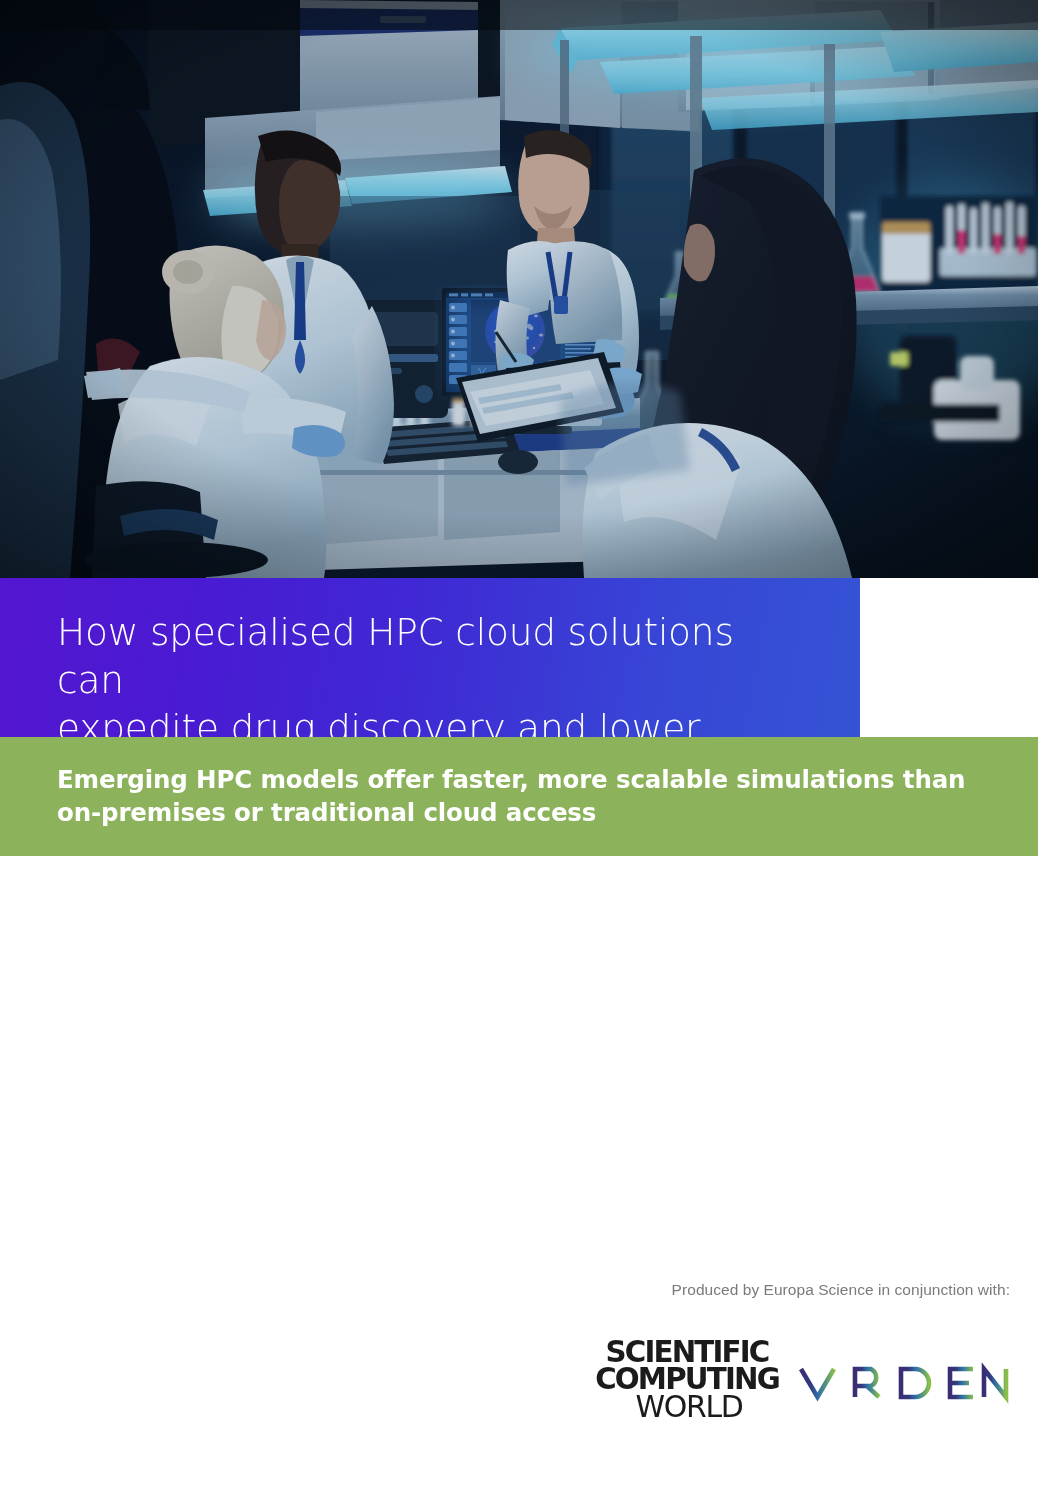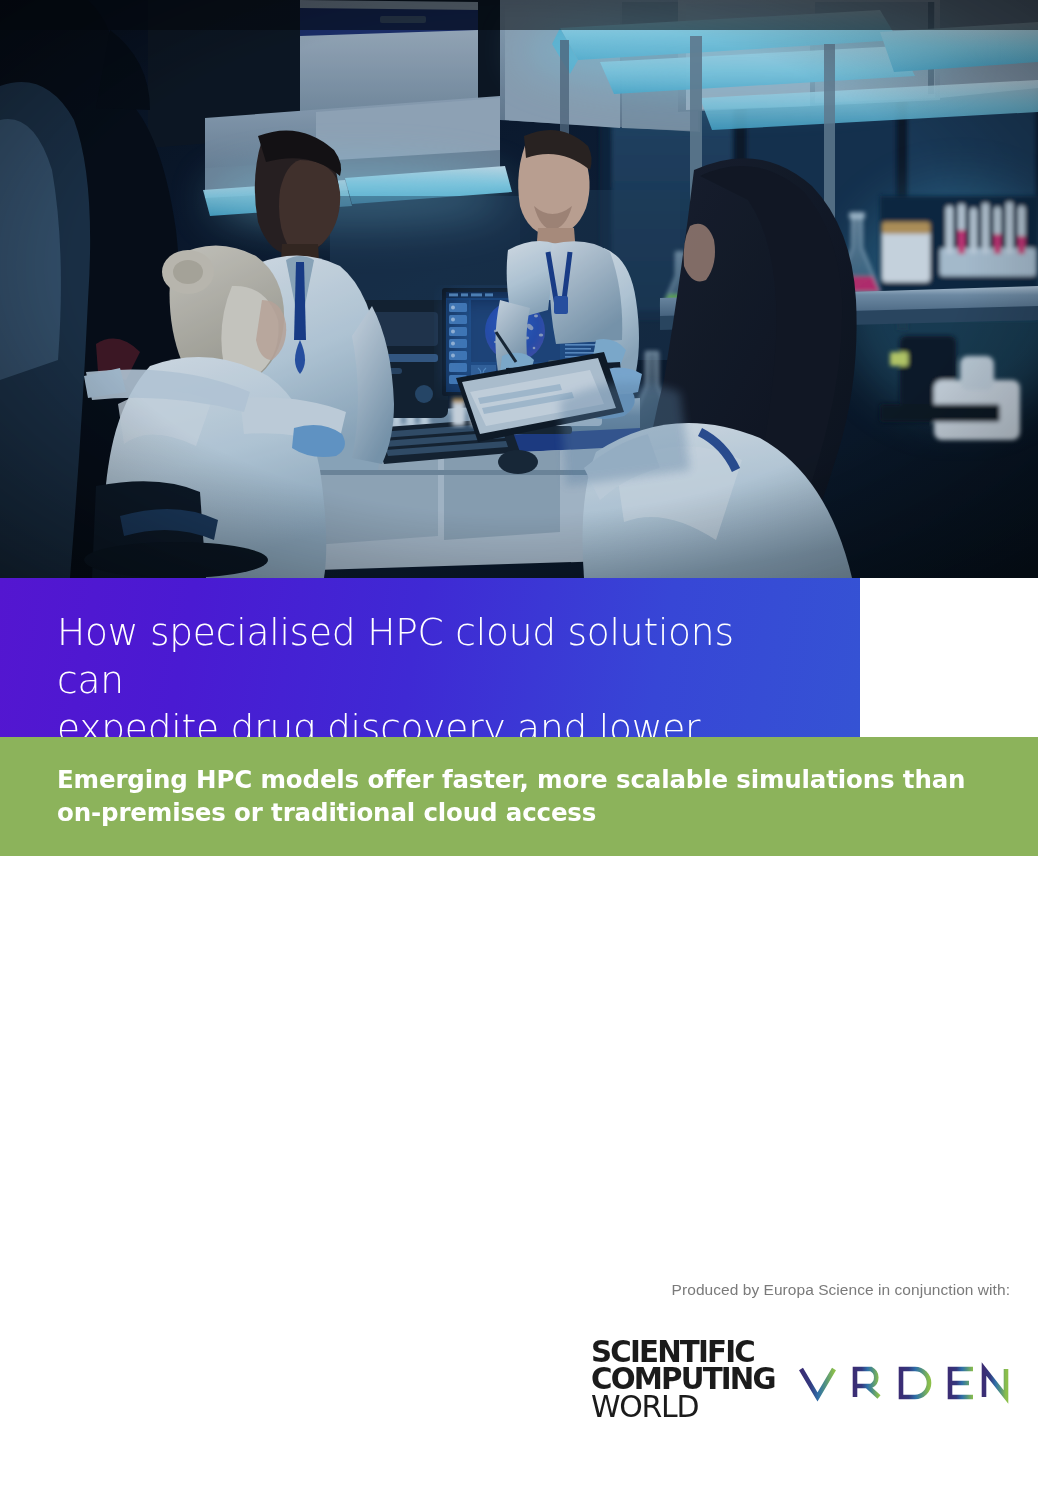--- a/index.html
+++ b/index.html
@@ -67,20 +67,21 @@
     font-family: "DejaVu Sans", sans-serif;
   }
 
   
   .footer {
     position: absolute;
     left: 0;
     top: 1280px;
     width: 1038px;
     height: 200px;
+    text-align: center;
   }
   .produced-by {
     position: absolute;
     right: 28px;
     top: 0;
     color: #7a7a7a;
     font-size: 15.5px;
     line-height: 20px;
     font-family: "Liberation Sans", sans-serif;
     letter-spacing: 0.05px;

